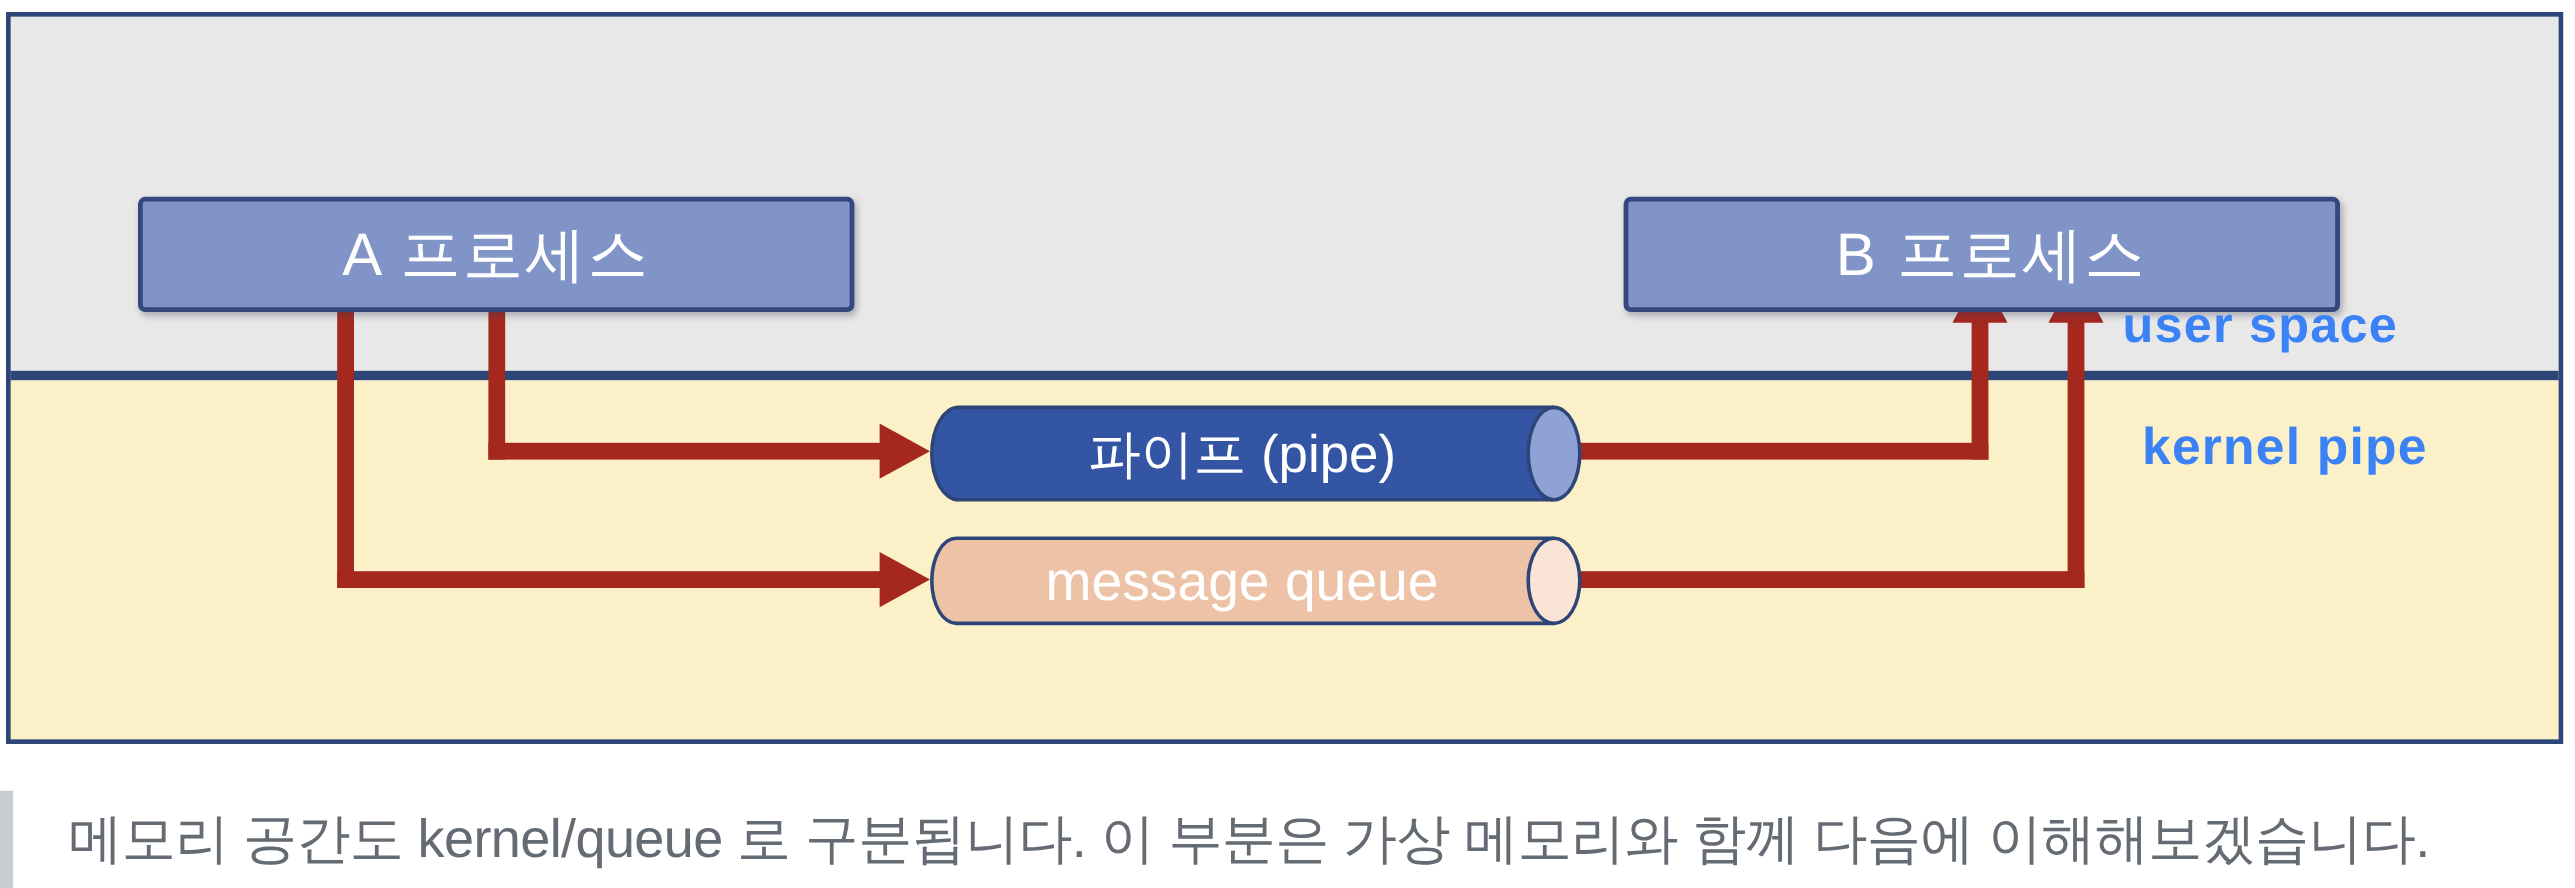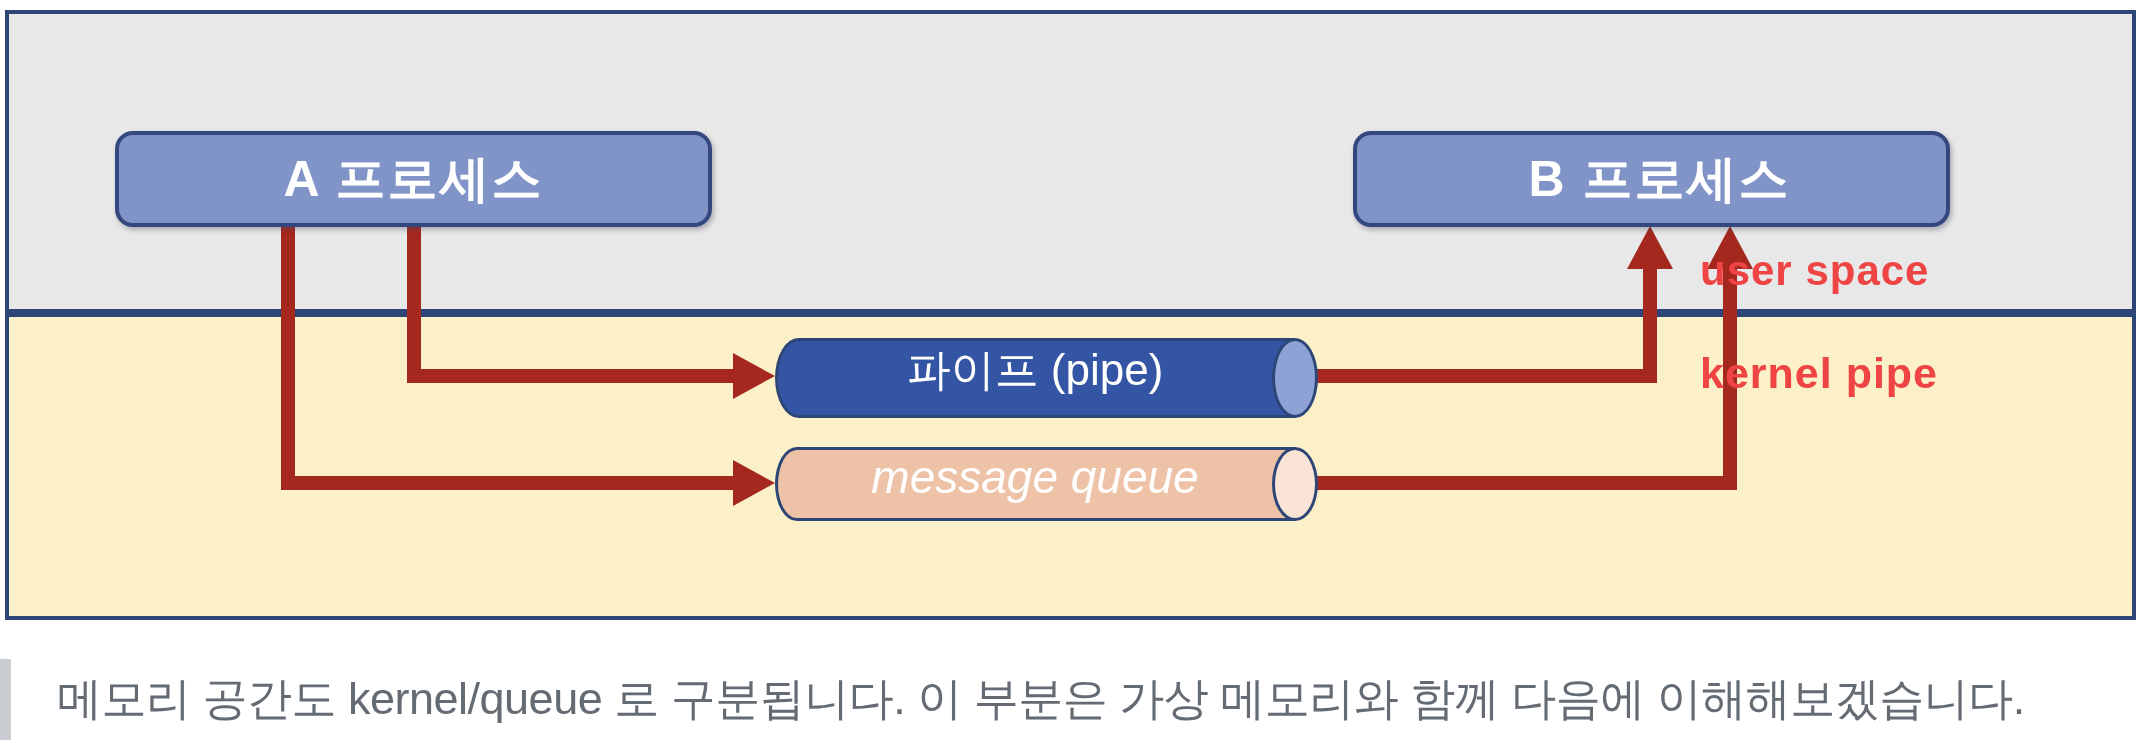--- a/index.html
+++ b/index.html
@@ -18,39 +18,40 @@
   }
   .user-band{left:0;top:0;width:100%;height:295px;background:var(--c-usergray,#E8E8E8);}
   .divider{left:0;top:295px;width:100%;height:8px;background:var(--c-navy,#2E4677);}
   .kernel-band{left:0;top:303px;width:100%;height:299px;background:var(--c-kernelyellow,#FBF0C8);}
 
   
   .proc{
     width:597px;height:96px;box-sizing:border-box;
     background:var(--c-procfill,#8094C8);
     border:4px solid var(--c-procborder,#34477E);
-    border-radius:18px;
+    border-radius:6px;
     display:flex;align-items:center;justify-content:center;
-    color:#ffffff;font-size:50px;font-weight:bold;letter-spacing:2px;
+    color:#ffffff;font-size:50px;font-weight:normal;letter-spacing:2px;
     box-shadow:2px 3px 5px rgba(60,60,90,.35);
+    margin-top:33px;
   }
   .proc-a{left:115px;top:131px;}
   .proc-b{left:1353px;top:131px;padding-left:16px;}
 
   
   .cyl-body{
     width:520px;box-sizing:border-box;
     border:3px solid var(--c-navy,#2E4677);
     border-top-left-radius:26px 44px;
     border-bottom-left-radius:26px 44px;
-    display:flex;align-items:flex-start;justify-content:center;
+    display:flex;align-items:center;justify-content:center;
     color:#ffffff;
   }
   .pipe-body{left:775px;top:338px;height:80px;background:var(--c-pipeblue,#3455A3);font-size:44px;}
-  .mq-body{left:775px;top:447px;height:74px;background:var(--c-mqpeach,#EDC2A6);font-size:46px;font-style:italic;}
+  .mq-body{left:775px;top:447px;height:74px;background:var(--c-mqpeach,#EDC2A6);font-size:46px;}
   .cyl-cap{
     width:46px;box-sizing:border-box;border-radius:50%;
     border:3px solid var(--c-navy,#2E4677);
   }
   .pipe-cap{left:1272px;top:338px;height:80px;background:var(--c-pipecap,#8EA2D6);}
   .mq-cap{left:1272px;top:447px;height:74px;background:var(--c-mqcap,#FAE4D6);}
 
   
   .seg{background:var(--c-red,#A5281E);}
   .ah-right{
@@ -61,22 +62,22 @@
   }
   .ah-up{
     width:0;height:0;
     border-bottom:43px solid var(--c-red,#A5281E);
     border-left:23px solid transparent;
     border-right:23px solid transparent;
   }
 
   
   .space-label{
-    color:#ef4444;font-weight:bold;line-height:1;
-    text-align:left;letter-spacing:1px;
+    color:#3b82f6;font-weight:bold;line-height:1;
+    text-align:center;letter-spacing:1px;
   }
   .user-label{left:1700px;top:250px;width:367px;font-size:42px;}
   .kernel-label{left:1700px;top:352px;width:408px;font-size:43px;}
 
   
   .caption-bar{left:0;top:659px;width:11px;height:81px;background:var(--c-captionbar,#C9CDD2);}
   .caption-text{
     left:57px;top:658px;width:2060px;height:82px;
     display:flex;align-items:center;
     color:var(--c-captiongray,#656B73);font-size:45px;letter-spacing:-0.5px;

